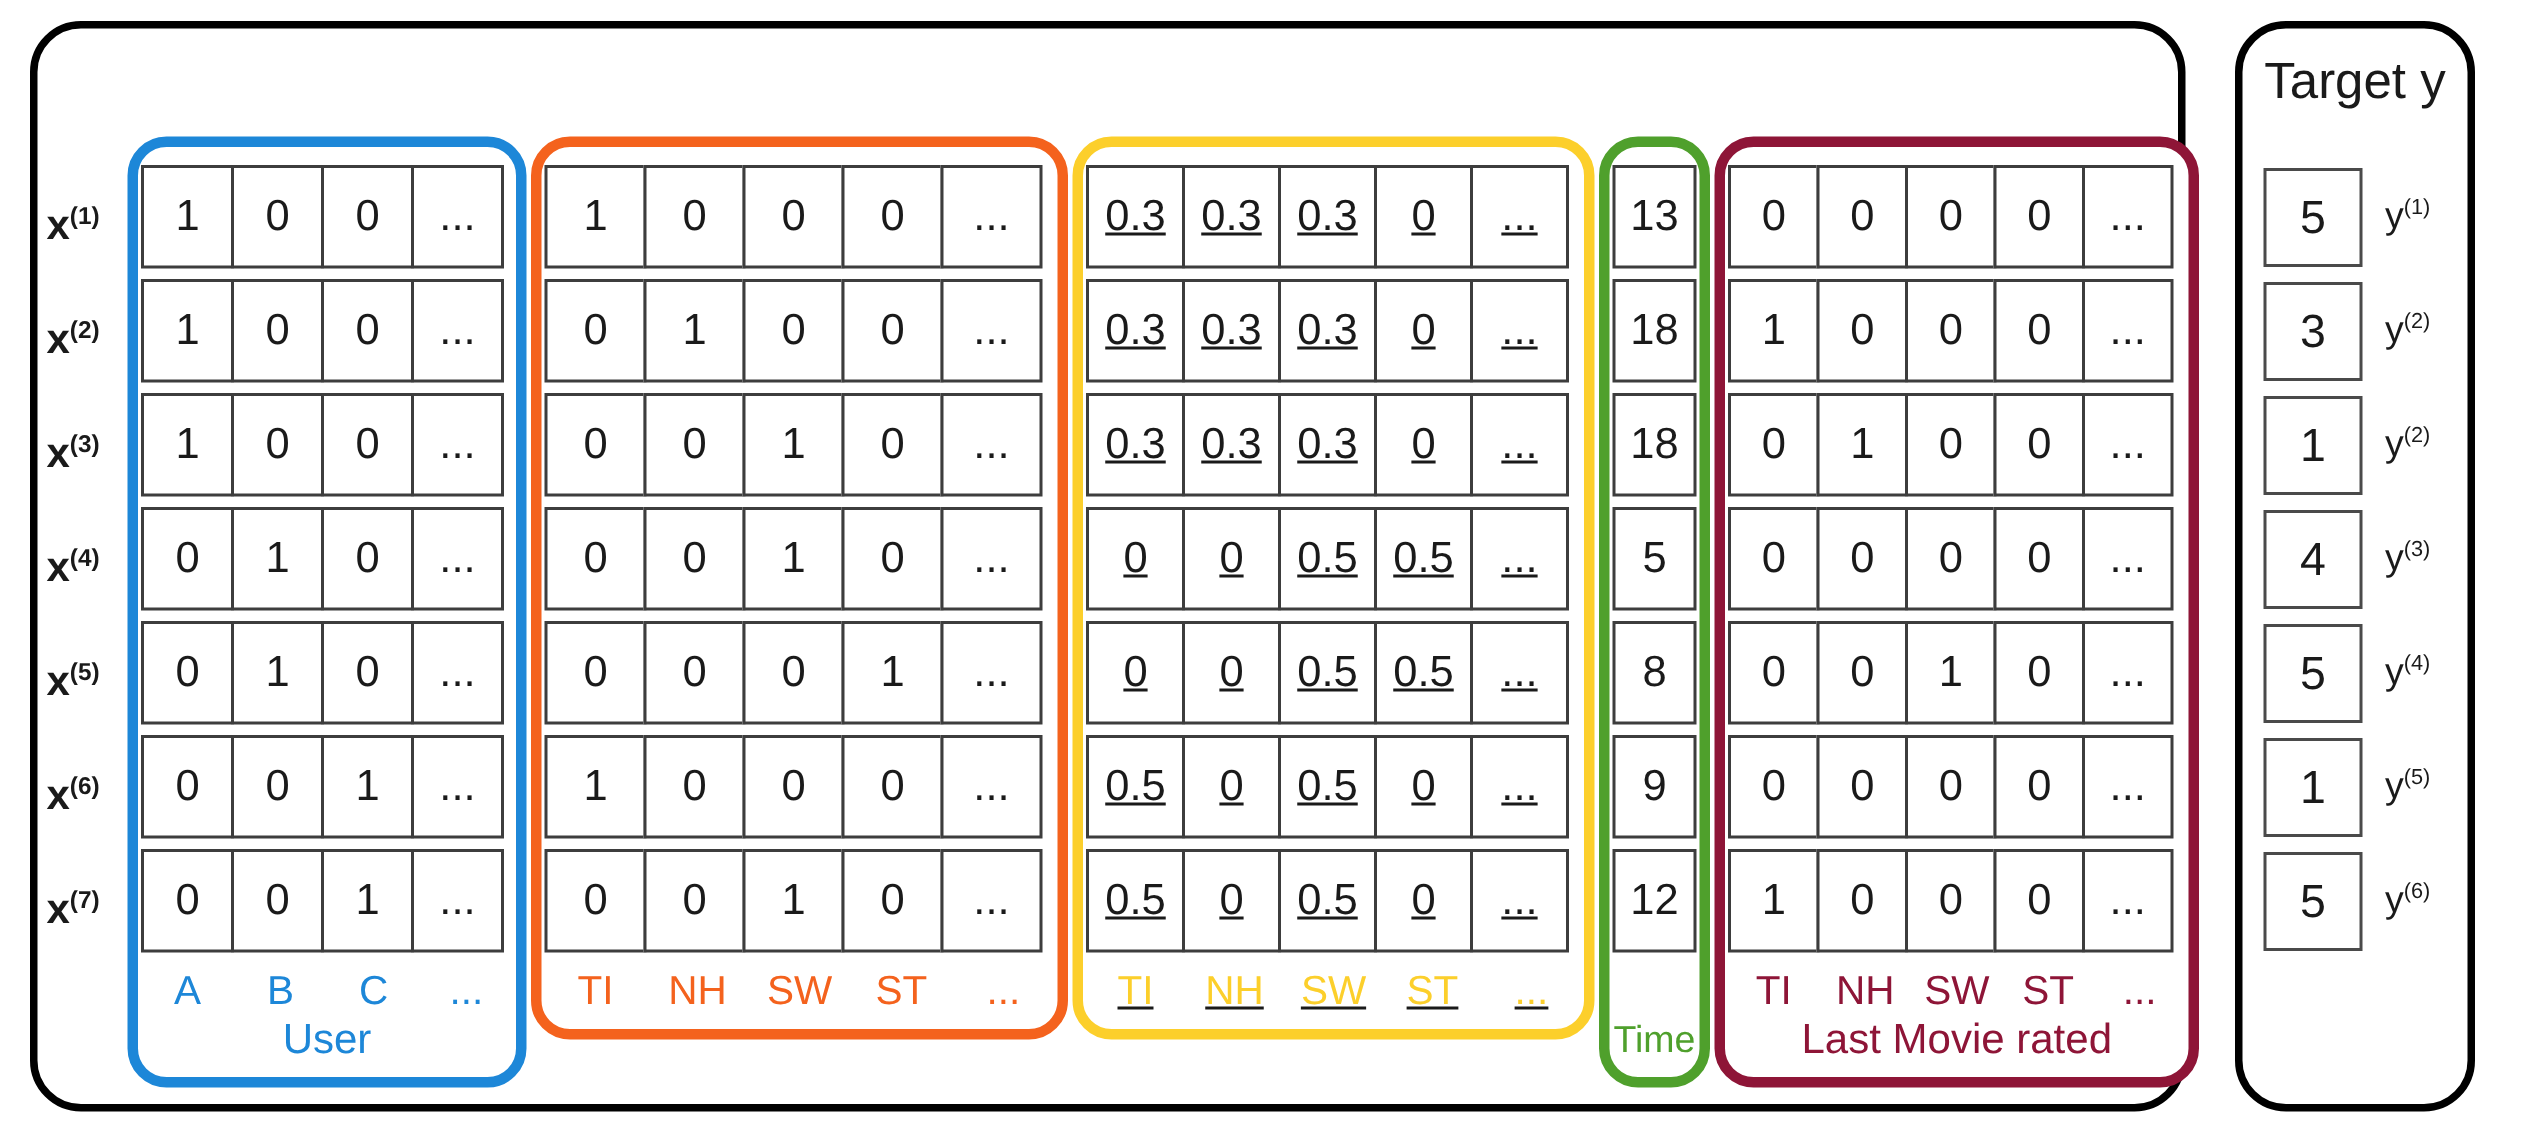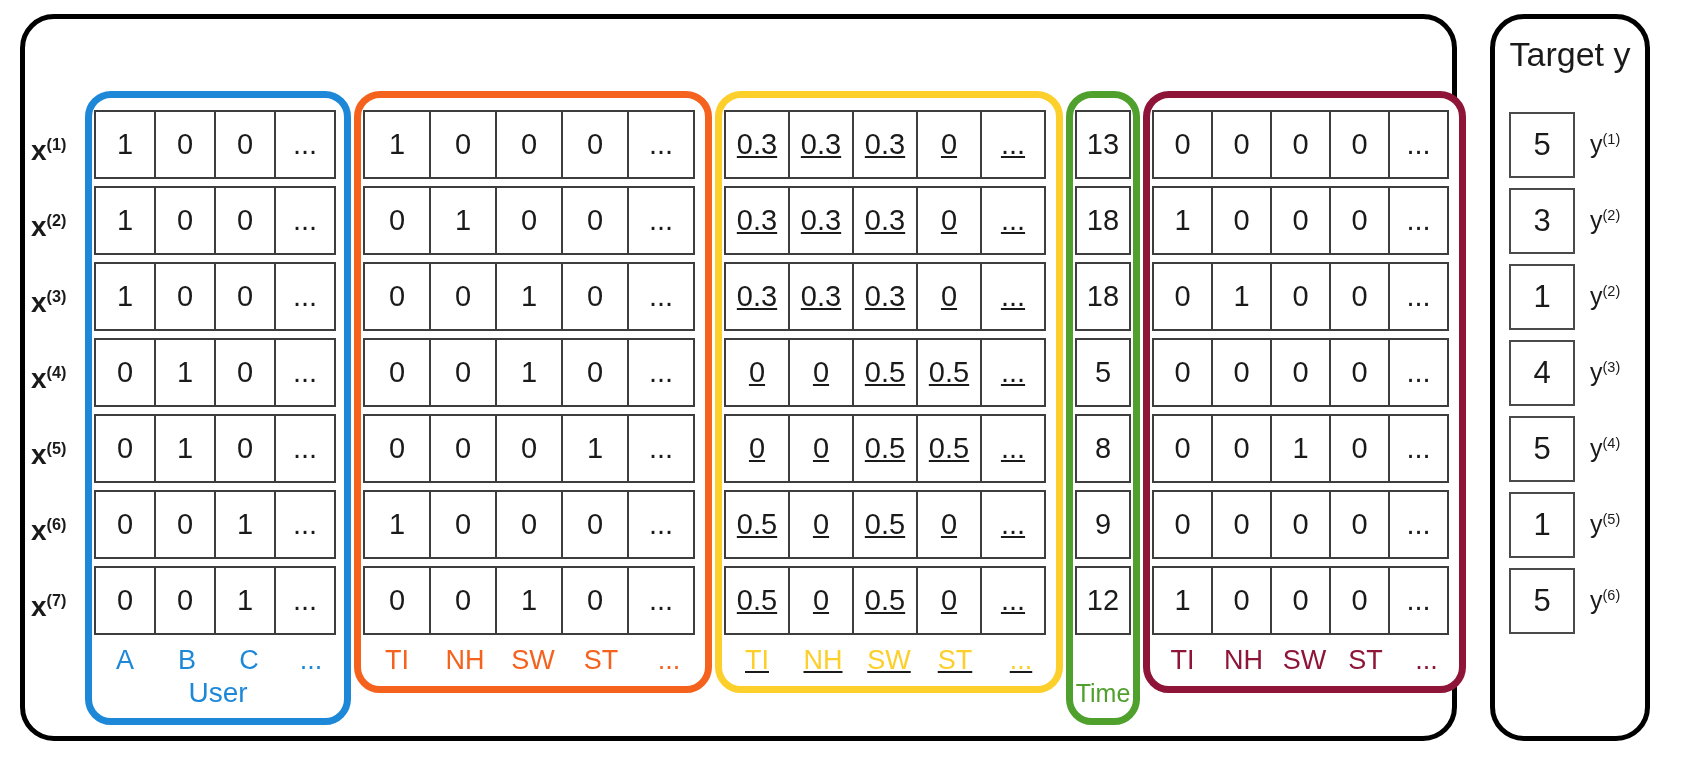--- a/index.html
+++ b/index.html
@@ -300,20 +300,21 @@
               <div class="cell" style="width: 61px;">0</div>
               <div class="cell" style="width: 61px;">...</div>
             </div>
             <div class="collabels">
               <div class="collabel" style="width: 61px; color: rgb(142, 21, 55);">TI</div>
               <div class="collabel" style="width: 61px; color: rgb(142, 21, 55);">NH</div>
               <div class="collabel" style="width: 61px; color: rgb(142, 21, 55);">SW</div>
               <div class="collabel" style="width: 61px; color: rgb(142, 21, 55);">ST</div>
               <div class="collabel" style="width: 61px; color: rgb(142, 21, 55);">...</div>
             </div>
+            <div class="gname" style="color: rgb(142, 21, 55);">Last Movie rated</div>
           </div>
         </div>
     </div>
   </div>
 
   <div class="panel target-panel">
     <div class="panel-title">Target y</div>
     <div class="target-rows">
         <div class="targetrow">
           <div class="tbox">5</div>

